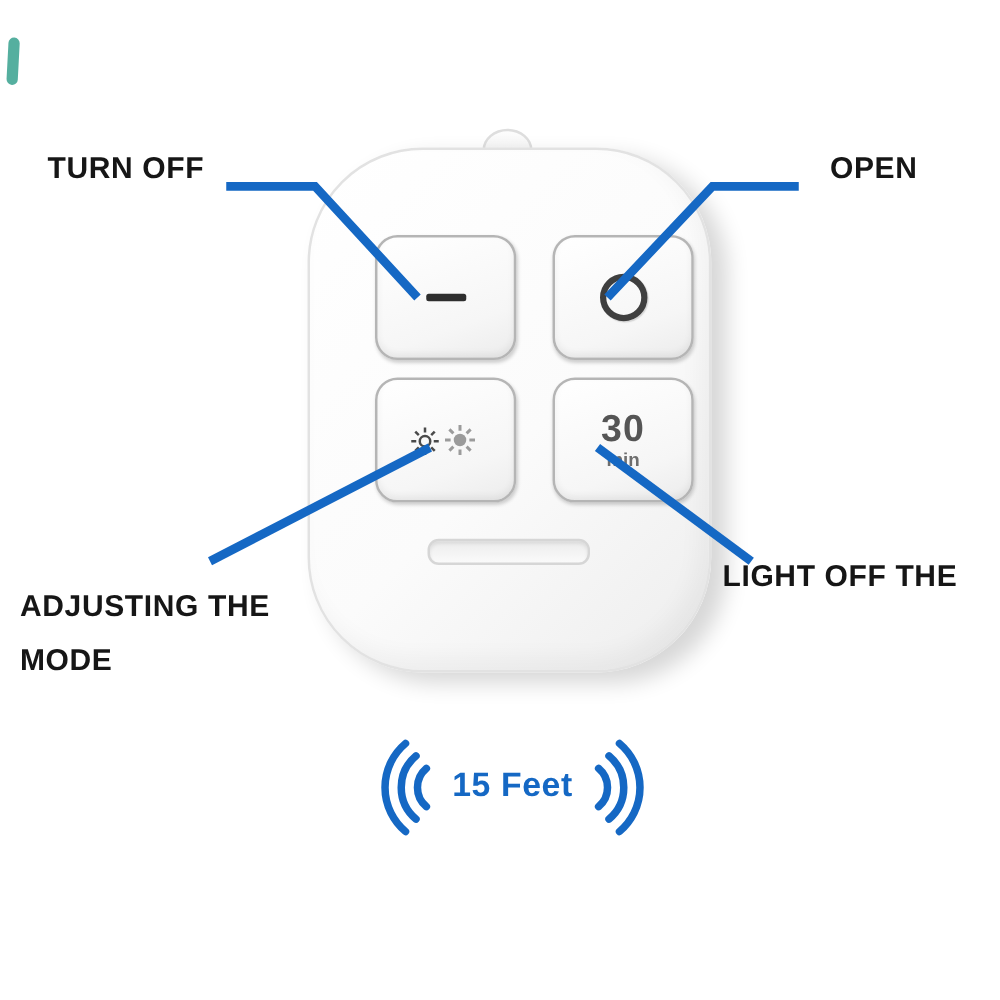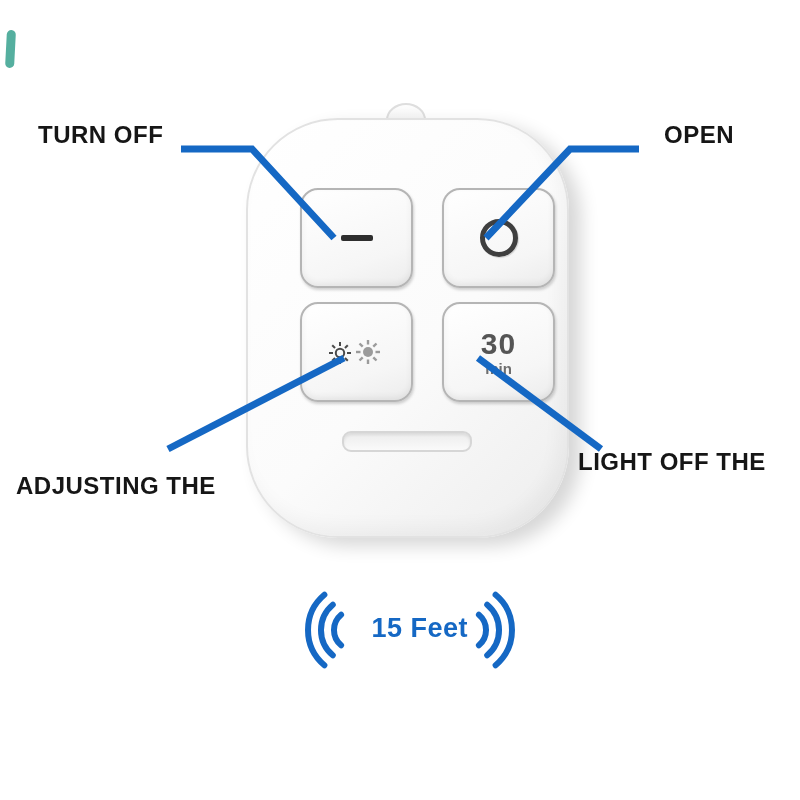--- a/index.html
+++ b/index.html
@@ -50,41 +50,42 @@
   .timer-val{font-weight:700;font-size:30px;color:#555555;letter-spacing:1px;}
   .timer-unit{font-weight:700;font-size:15px;color:#6e6e6e;margin-top:2px;}
   #slot{
     position:absolute;left:342px;top:431px;width:126px;height:17px;z-index:3;
     background:linear-gradient(#ececec,#fafafa);
     border:2px solid #d6d6d6;border-radius:9px;
     box-shadow:inset 0 2px 3px rgba(0,0,0,.08);
   }
   #range-text{
     position:absolute;left:352px;top:613px;width:116px;z-index:6;
-    text-align:right;font-weight:700;font-size:27px;color:var(--accent);
+    text-align:center;font-weight:700;font-size:27px;color:var(--accent);
     letter-spacing:.5px;
   }
   #artifact{
     position:absolute;left:6px;top:30px;width:9px;height:38px;z-index:1;
     border-radius:5px;opacity:.85;transform:rotate(3deg);
   }
 </style>
 </head>
 <body>
 
 <div id="stage">
 
   <div id="artifact" style="background: rgb(55, 161, 142);"></div>
 
   <div class="label" style="left:38px;top:113px;">TURN OFF</div>
 
   <div class="label" style="left:664px;top:113px;">OPEN</div>
 
   <div class="label" style="left:16px;top:440px;margin-top:24px;">
     <span class="ln">ADJUSTING THE</span>
+    <span class="ln">MODE</span>
   </div>
 
   <div class="label" style="left:578px;top:440px;">
     <span class="ln">LIGHT OFF THE</span>
   </div>
 
   <div id="dome"></div>
   <div id="remote"></div>
 
   <div id="btn-grid">

